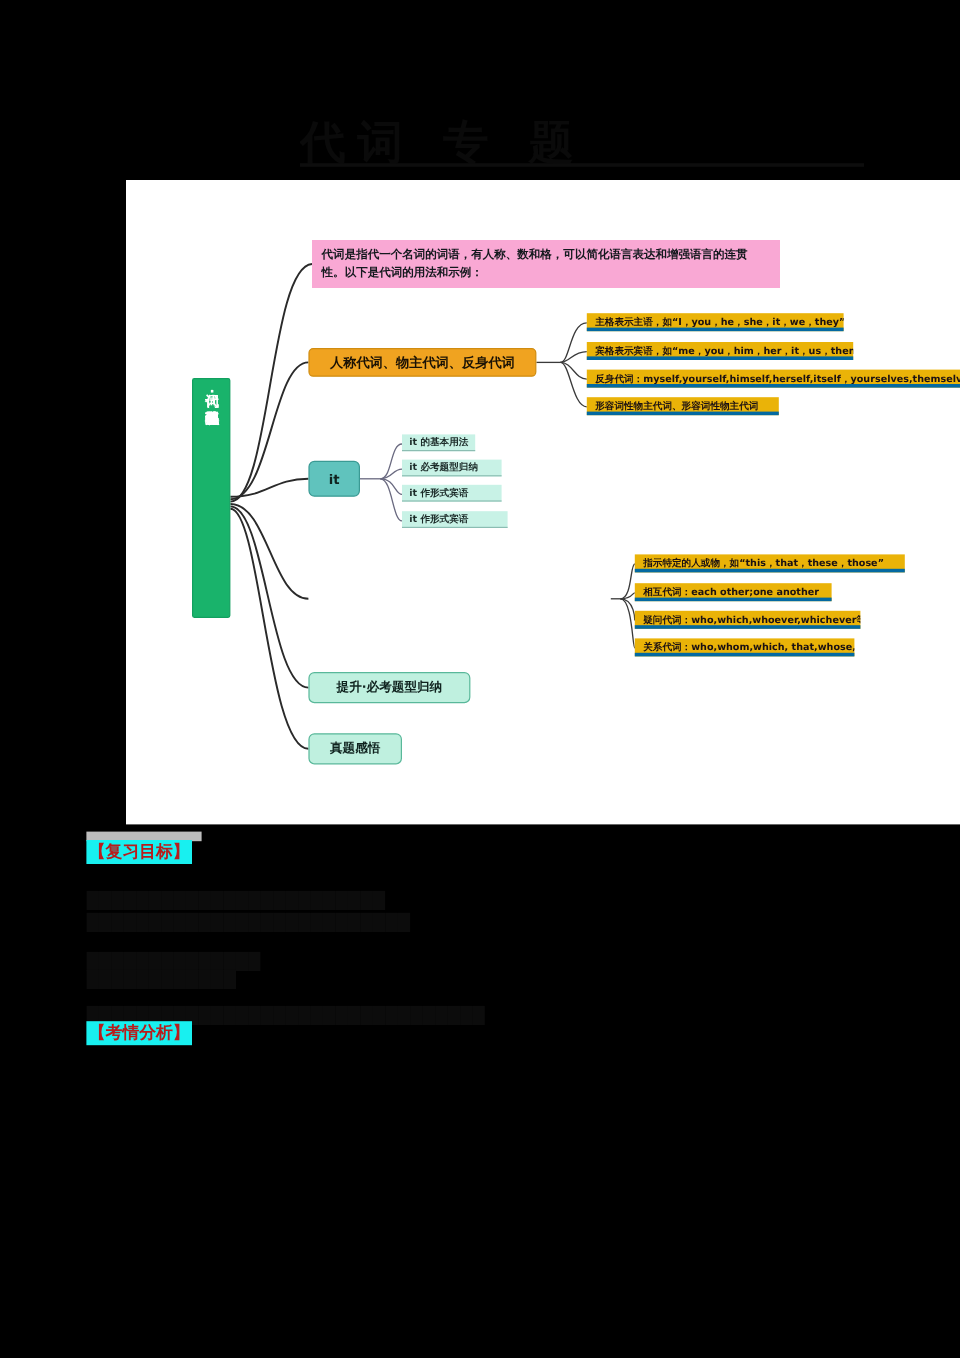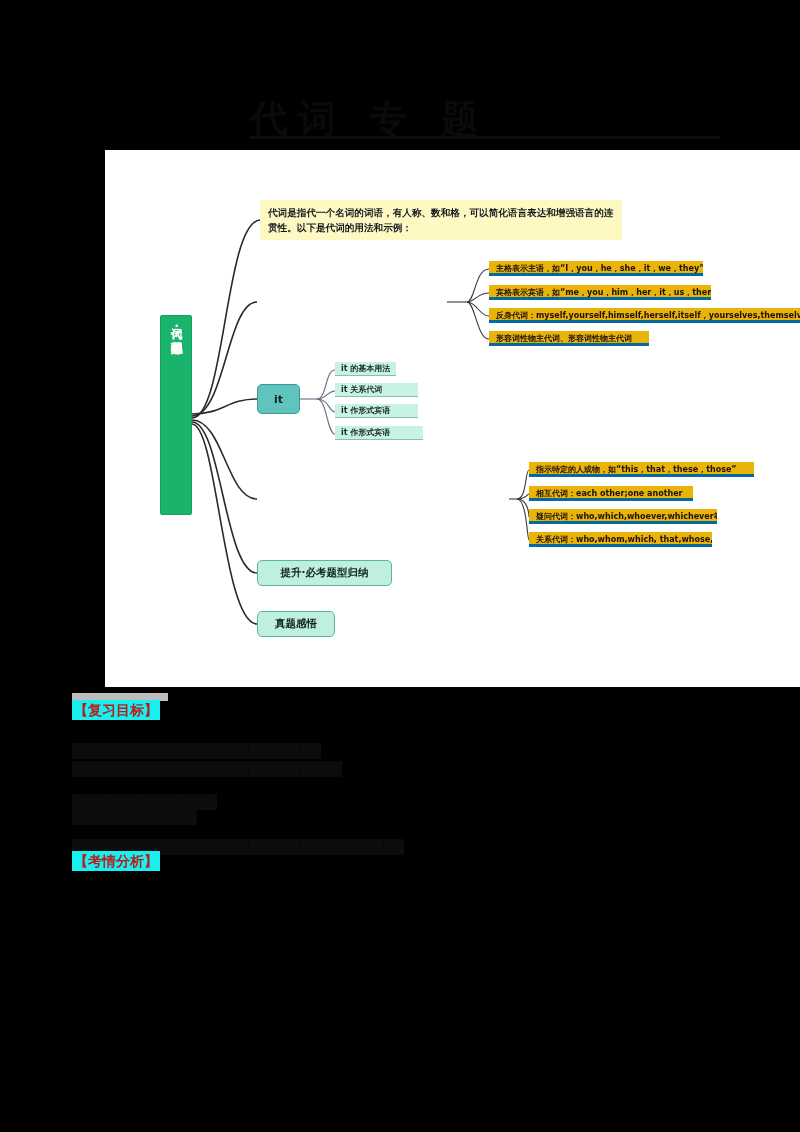--- a/index.html
+++ b/index.html
@@ -85,23 +85,23 @@
     text-orientation: upright;
     white-space: normal;
     padding: 3px 0;
     justify-content: flex-start;
   }
 
   
   #intro-node {
     left: 155px;
     top: 50px;
-    width: 362px;
+    width: 390px;
     height: 40px;
-    background: #fef9c3;
+    background: #f9a8d4;
     color: #14191e;
     font-size: 9.6px;
     font-weight: bold;
     line-height: 15px;
     text-align: left;
     justify-content: flex-start;
     padding: 4px 8px;
   }
 
   
@@ -280,35 +280,36 @@
       <path d="M412,349 C422,349 422,344 424,344"></path>
       <path d="M412,349 C424,349 424,367 424,367"></path>
       <path d="M412,349 C422,349 422,390 424,390"></path>
     </g>
   </svg>
 
   <div class="node" id="root-node">代词·必备基础知识梳理</div>
 
   <div class="node" id="intro-node">代词是指代一个名词的词语，有人称、数和格，可以简化语言表达和增强语言的连贯性。以下是代词的用法和示例：</div>
 
+  <div class="node orange-node" id="branch-personal">人称代词、物主代词、反身代词</div>
 
   <div class="node" id="branch-it">it</div>
 
 
   <div class="node mint-node" id="branch-exam-types">提升·必考题型归纳</div>
 
   <div class="node mint-node" id="branch-real-questions">真题感悟</div>
 
   <div class="pink-leaf" id="pink-a-0">主格表示主语，如“I，you，he，she，it，we，they”</div>
   <div class="pink-leaf" id="pink-a-1">宾格表示宾语，如“me，you，him，her，it，us，them”</div>
   <div class="pink-leaf" id="pink-a-2">反身代词：myself,yourself,himself,herself,itself，yourselves,themselves</div>
   <div class="pink-leaf" id="pink-a-3">形容词性物主代词、形容词性物主代词</div>
 
   <div class="it-leaf" id="it-leaf-0">it 的基本用法</div>
-  <div class="it-leaf" id="it-leaf-1">it 关系代词</div>
+  <div class="it-leaf" id="it-leaf-1">it 必考题型归纳</div>
   <div class="it-leaf" id="it-leaf-2">it 作形式宾语</div>
   <div class="it-leaf" id="it-leaf-3">it 作形式宾语</div>
 
   <div class="pink-leaf" id="pink-b-0">指示特定的人或物，如“this，that，these，those”</div>
   <div class="pink-leaf" id="pink-b-1">相互代词：each other;one another</div>
   <div class="pink-leaf" id="pink-b-2">疑问代词：who,which,whoever,whichever等。</div>
   <div class="pink-leaf" id="pink-b-3">关系代词：who,whom,which, that,whose,as,</div>
 
 </div>
 

